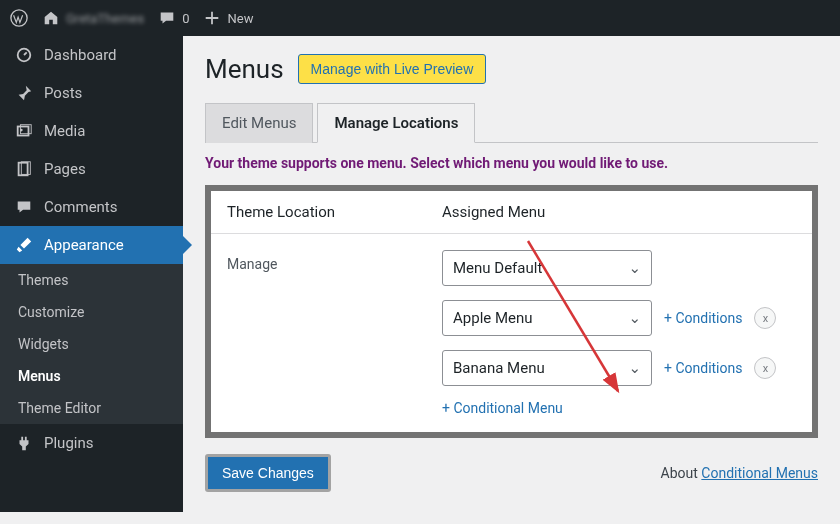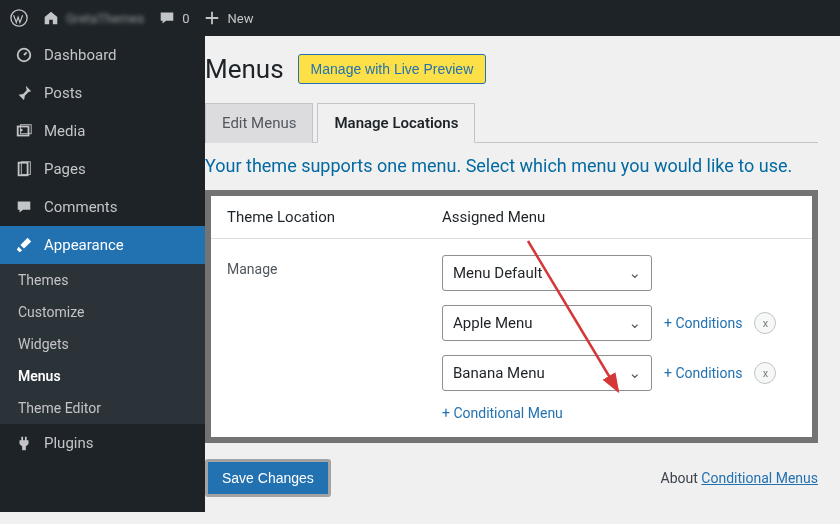--- a/index.html
+++ b/index.html
@@ -5,40 +5,40 @@
 * { box-sizing: border-box; margin: 0; padding: 0; }
 body { font-family: -apple-system, BlinkMacSystemFont, "Segoe UI", Roboto, sans-serif; font-size: 14px; color: #1d2327; width: 840px; height: 524px; overflow: hidden; background: #f0f0f1; }
 
 
 .admin-bar { height: 36px; background: #1d2327; color: #c3c4c7; display: flex; align-items: center; padding: 0 10px; gap: 14px; font-size: 13px; }
 .admin-bar .icon { display: inline-flex; align-items: center; justify-content: center; width: 18px; height: 18px; }
 .admin-bar .item { display: flex; align-items: center; gap: 6px; cursor: pointer; }
 .admin-bar .count { color: #c3c4c7; }
 
 
-.sidebar { position: absolute; top: 36px; left: 0; bottom: 12px; width: 205px; background: #1d2327; color: #c3c4c7; font-size: 15px; }
+.sidebar { position: absolute; top: 36px; left: 0; bottom: 12px; width: 183px; background: #1d2327; color: #c3c4c7; font-size: 15px; }
 .menu-item { display: flex; align-items: center; gap: 10px; padding: 9px 14px; cursor: pointer; }
 .menu-item.active { background: #2271b1; color: #fff; position: relative; }
 .menu-item.active::after { content: ""; position: absolute; right: -9px; top: 50%; transform: translateY(-50%); width: 0; height: 0; border-top: 9px solid transparent; border-bottom: 9px solid transparent; border-left: 9px solid #2271b1; }
 .submenu { background: #2c3338; }
 .submenu .sub { padding: 8px 16px 8px 18px; font-size: 14px; color: #c3c4c7; cursor: pointer; }
 .submenu .sub.current { color: #fff; font-weight: 600; }
 .menu-item .icon { width: 20px; height: 20px; display: inline-flex; align-items: center; justify-content: center; }
 .menu-item .icon svg { fill: currentColor; }
 .menu-item.active .icon svg { fill: #fff; }
 
 
 .main { position: absolute; top: 36px; left: 183px; right: 0; bottom: 0; padding: 18px 22px; overflow: auto; }
 .page-title-row { display: flex; align-items: center; gap: 14px; margin-bottom: 18px; }
 .page-title { font-size: 26px; font-weight: 400; color: #1d2327; }
 .btn-outline { border: 1px solid #2271b1; background: #fde047; color: #2271b1; padding: 6px 12px; border-radius: 3px; font-size: 14px; cursor: pointer; }
 .tabs { display: flex; border-bottom: 1px solid #c3c4c7; margin-bottom: 12px; }
 .tab { padding: 10px 16px; border: 1px solid #c3c4c7; border-bottom: none; margin-right: 4px; cursor: pointer; font-size: 15px; background: #dcdcde; color: #50575e; position: relative; top: 1px; }
 .tab.active { background: #f0f0f1; border-bottom: 1px solid #f0f0f1; color: #1d2327; font-weight: 600; }
-.helper { color: #0369a1; font-size: 18px; margin-bottom: 14px; }
+.helper { color: #701a75; font-size: 14px; margin-bottom: 14px; font-weight: bold; }
 
 .panel { background: #fff; border: 6px solid #737373; padding: 0; }
 .panel-head { display: flex; padding: 12px 16px; border-bottom: 1px solid #dcdcde; font-size: 15px; color: #1d2327; }
 .col-loc { width: 215px; }
 .col-menu { flex: 1; }
 .panel-body { padding: 16px; display: flex; }
 .panel-body .loc-name { width: 215px; padding-top: 6px; color: #50575e; }
 .menu-stack { flex: 1; display: flex; flex-direction: column; gap: 14px; }
 .menu-row { display: flex; align-items: center; gap: 12px; }
 .select { display: flex; align-items: center; justify-content: space-between; width: 210px; height: 36px; padding: 0 10px; border: 1px solid #8c8f94; border-radius: 3px; background: #fff; cursor: pointer; font-size: 15px; }

